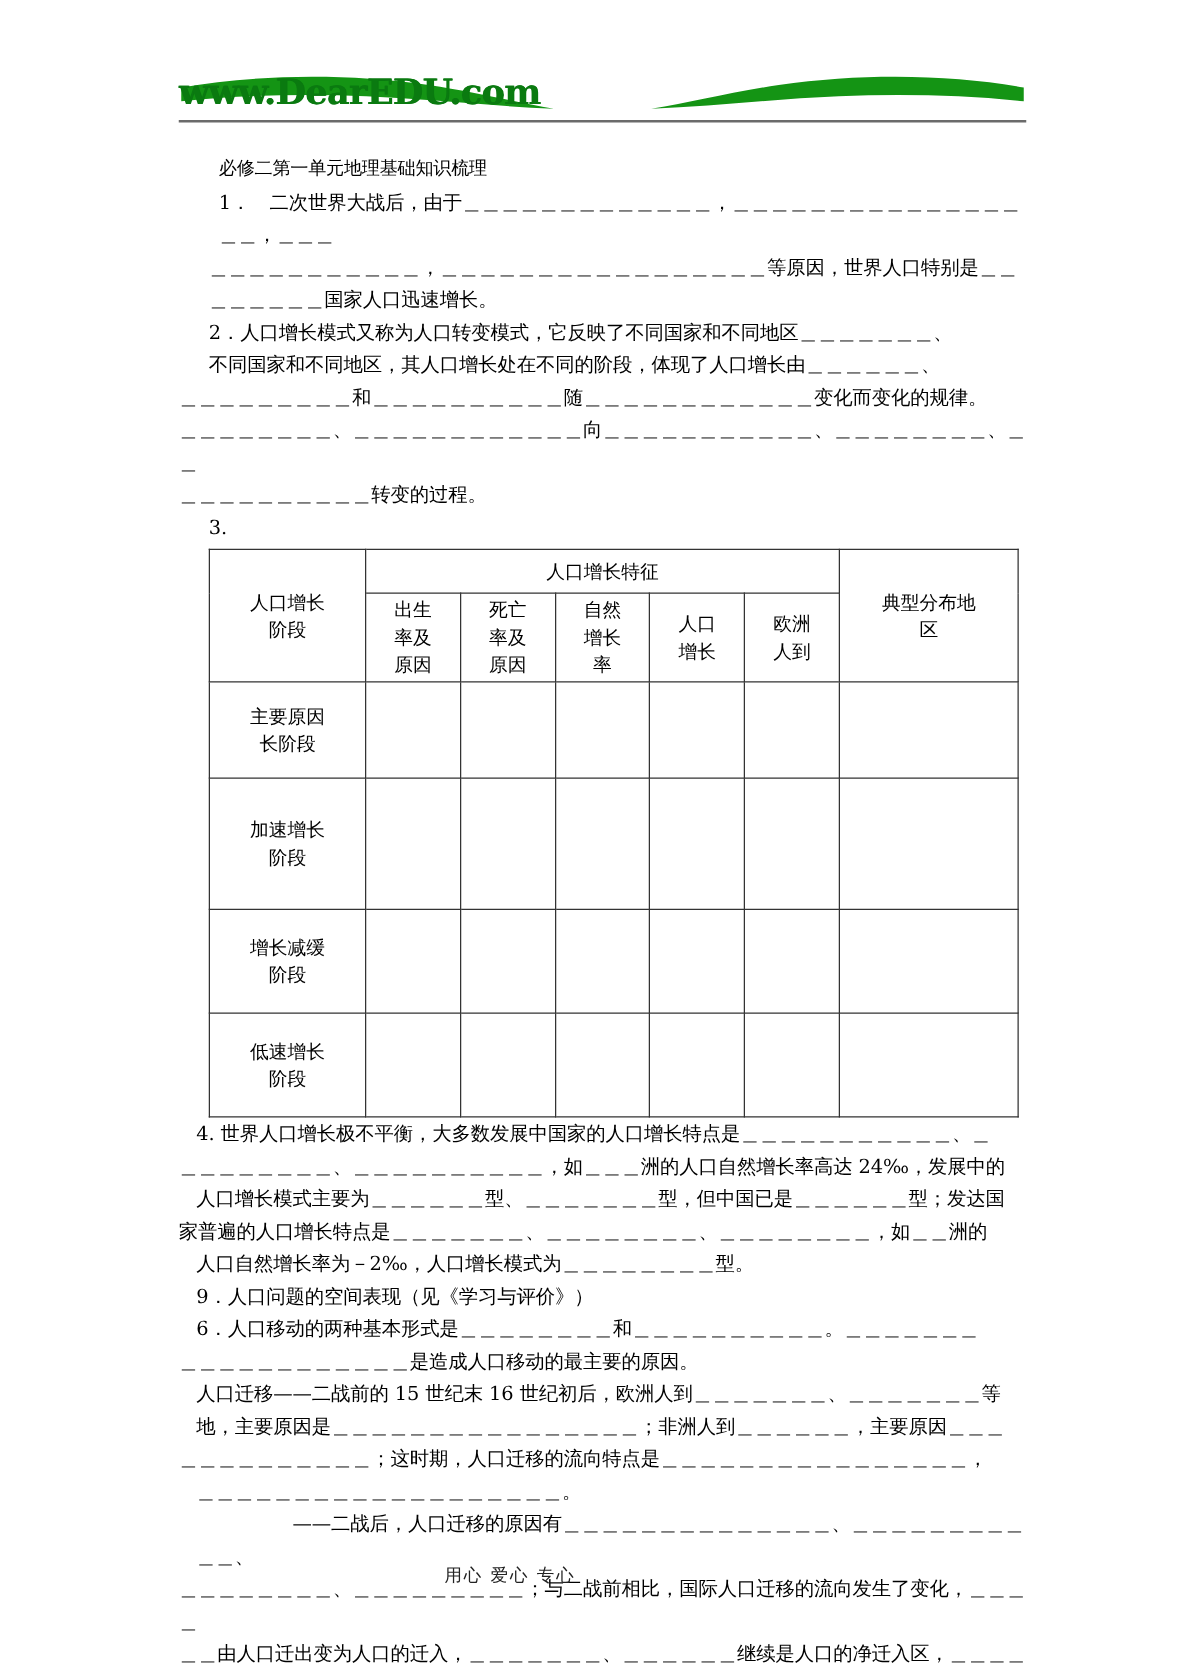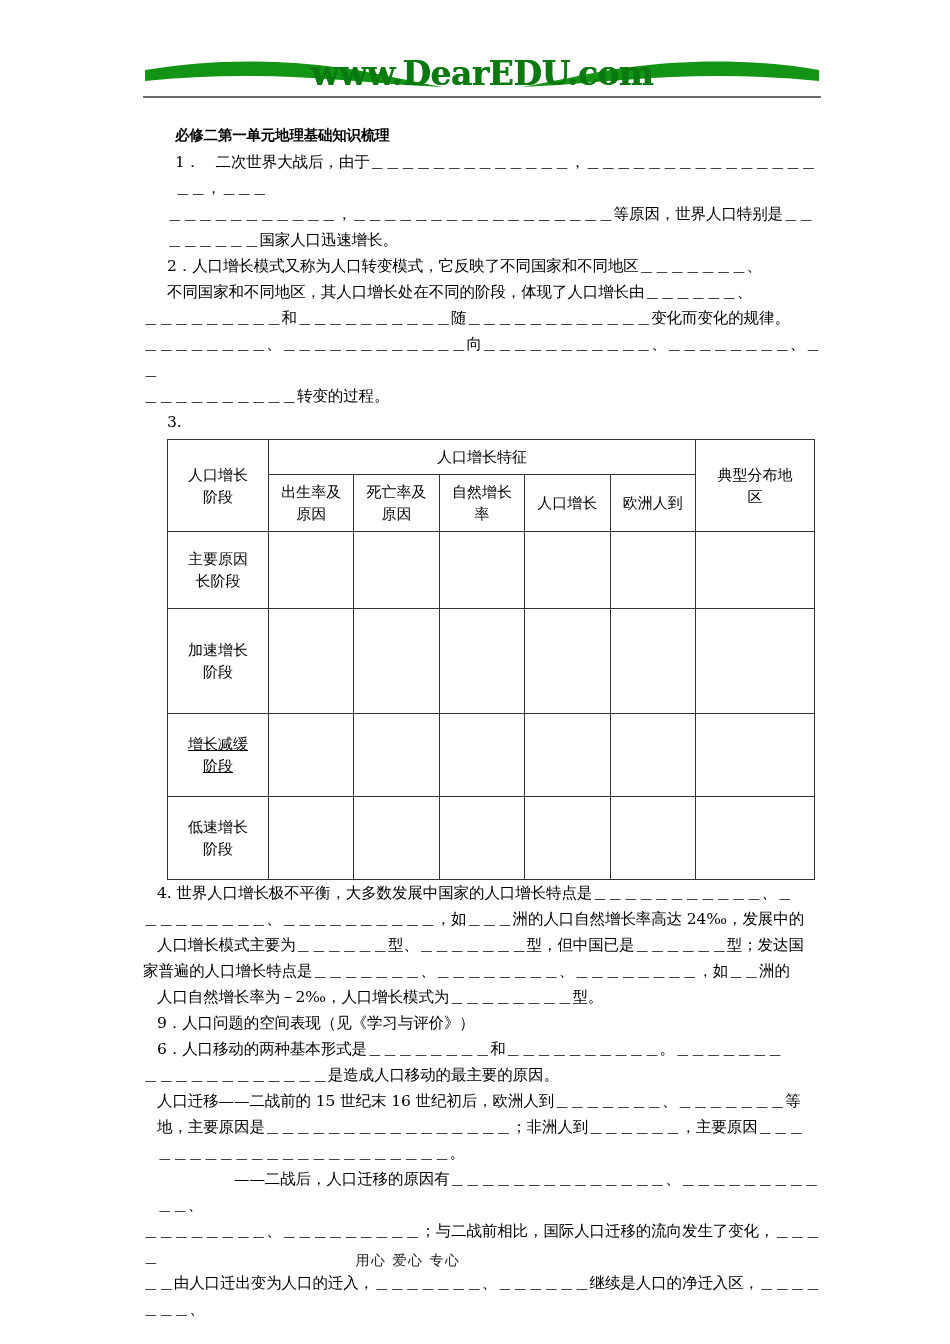--- a/index.html
+++ b/index.html
@@ -40,24 +40,23 @@
     height: 44px;
     display: block;
   }
   .logo-text {
     position: absolute;
     left: 0;
     top: 0;
     width: 678px;
     height: 44px;
     line-height: 44px;
-    text-align: center;
     font-family: "DejaVu Serif", "Liberation Serif", serif;
     font-weight: bold;
-    font-size: 33px;
+    font-size: 28px;
     letter-spacing: -0.5px;
     color: #0a7a10;
     text-shadow: 0.5px 0 0 #0a7a10;
     white-space: nowrap;
   }
   .header-rule {
     position: absolute;
     left: 0;
     top: 44px;
     width: 678px;
@@ -67,21 +66,21 @@
 
   
   .doc-body {
     position: absolute;
     left: 143px;
     top: 124px;
     width: 680px;
   }
   .title {
     font-family: "DejaVu Sans", "Liberation Sans", sans-serif;
-    font-weight: bold;
+    font-weight: normal;
     font-size: 14.5px;
     line-height: 22px;
     margin: 0 0 3px 32px;
     letter-spacing: -0.2px;
   }
   .para {
     font-size: 15.5px;
     line-height: 26px;
     margin: 0;
     letter-spacing: -0.1px;
@@ -106,28 +105,28 @@
     width: 648px;
     table-layout: fixed;
   }
   table.grid td, table.grid th {
     border: 1px solid #333;
     font-weight: normal;
     font-size: 15px;
     line-height: 22px;
     text-align: center;
     vertical-align: middle;
-    padding: 2px 3px;
+    padding: 2px 15px;
     font-family: "DejaVu Serif", "Liberation Serif", serif;
   }
   .th-span  { height: 30px; }
   .th-sub   { height: 52px; }
   .row-tall-1 td { height: 72px; }
   .row-tall-2 td { height: 100px; }
-  .row-tall-3 td { height: 78px; text-decoration: underline; }
+  .row-tall-3 td { height: 78px; }
   .row-tall-4 td { height: 78px; }
   .col-stage { width: 94px; }
   .col-reg   { width: 112px; }
   .cell-empty { }
 
   
   .footer {
     position: absolute;
     left: 0;
     top: 1252px;
@@ -250,20 +249,21 @@
       <div class="para ml14">人口自然增长率为－2‰，人口增长模式为＿＿＿＿＿＿＿＿型。</div>
     </div>
 
     <div class="para ml14">9．人口问题的空间表现（见《学习与评价》）</div>
 
     <div>
       <div class="para ml14">6．人口移动的两种基本形式是＿＿＿＿＿＿＿＿和＿＿＿＿＿＿＿＿＿＿。＿＿＿＿＿＿＿</div>
       <div class="para ml0">＿＿＿＿＿＿＿＿＿＿＿＿是造成人口移动的最主要的原因。</div>
       <div class="para ml14">人口迁移——二战前的 15 世纪末 16 世纪初后，欧洲人到＿＿＿＿＿＿＿、＿＿＿＿＿＿＿等</div>
       <div class="para ml14">地，主要原因是＿＿＿＿＿＿＿＿＿＿＿＿＿＿＿＿；非洲人到＿＿＿＿＿＿，主要原因＿＿＿</div>
+      <div class="para ml0">＿＿＿＿＿＿＿＿＿＿；这时期，人口迁移的流向特点是＿＿＿＿＿＿＿＿＿＿＿＿＿＿＿＿，</div>
       <div class="para ml14">＿＿＿＿＿＿＿＿＿＿＿＿＿＿＿＿＿＿＿。</div>
       <div class="para ml14">　　　　　——二战后，人口迁移的原因有＿＿＿＿＿＿＿＿＿＿＿＿＿＿、＿＿＿＿＿＿＿＿＿＿＿、</div>
       <div class="para ml0">＿＿＿＿＿＿＿＿、＿＿＿＿＿＿＿＿＿；与二战前相比，国际人口迁移的流向发生了变化，＿＿＿＿</div>
       <div class="para ml0">＿＿由人口迁出变为人口的迁入，＿＿＿＿＿＿＿、＿＿＿＿＿＿继续是人口的净迁入区，＿＿＿＿＿＿＿、</div>
 
     </div>
 
   </div>
 
   <div class="footer">用心 爱心 专心</div>

